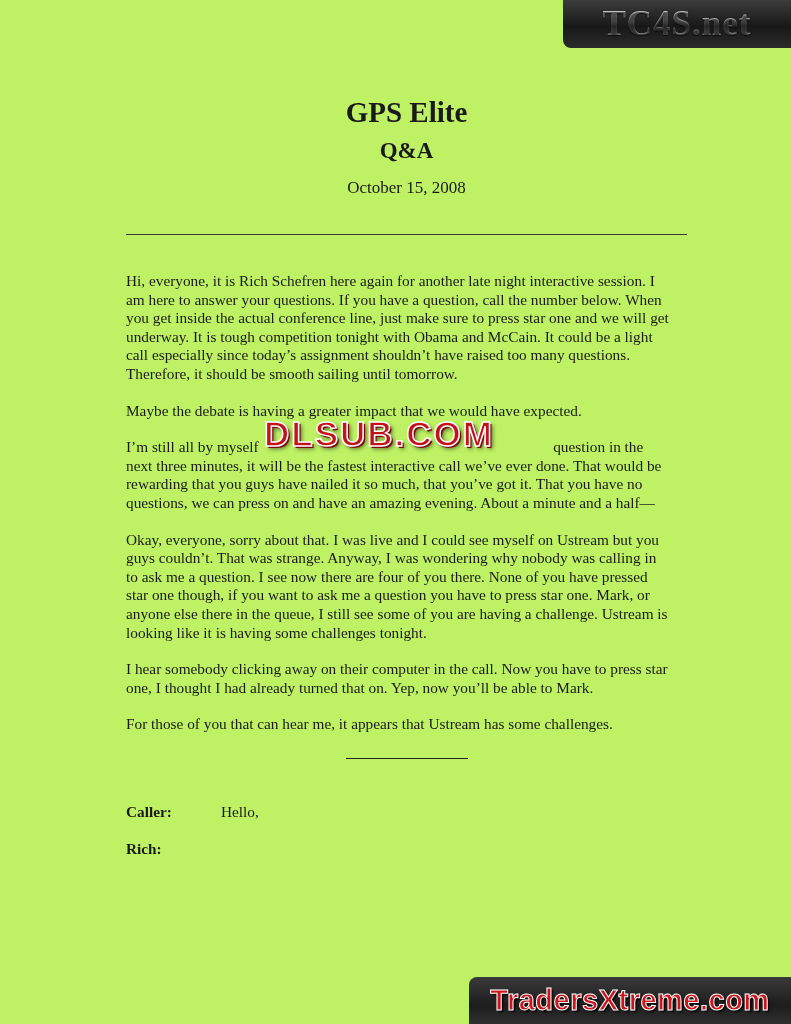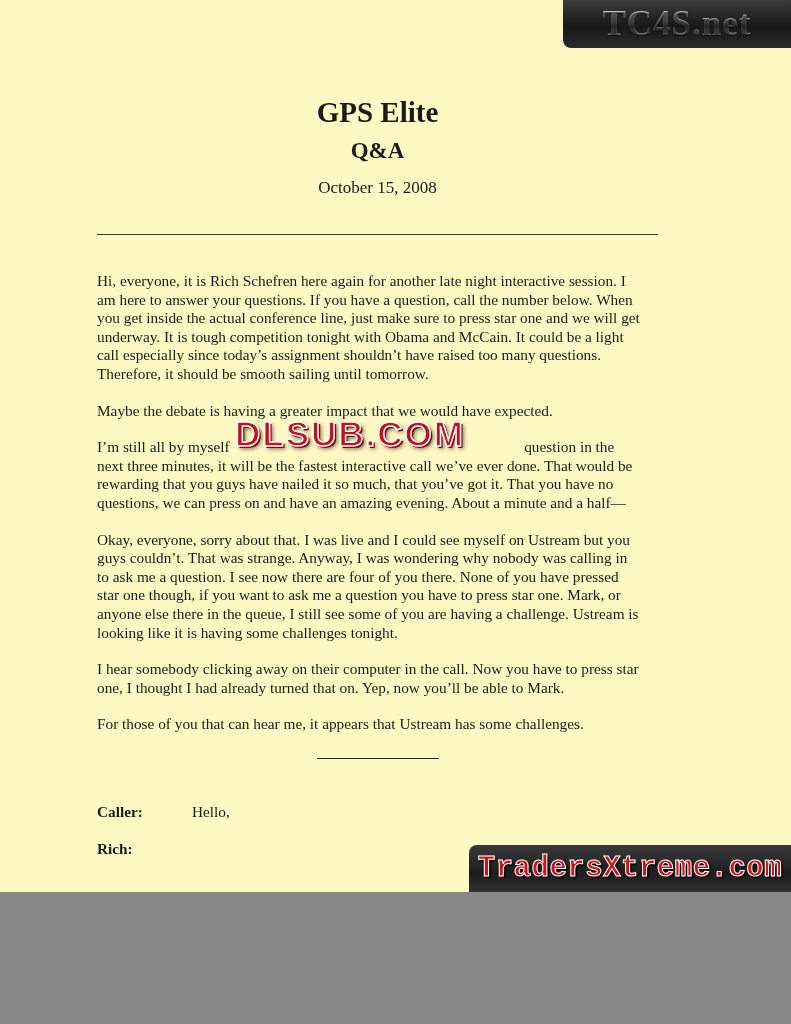--- a/index.html
+++ b/index.html
@@ -1,21 +1,21 @@
 <!DOCTYPE html>
 <html><head>
 <meta charset="utf-8">
 <style>
   html, body { margin: 0; padding: 0; background: #888; }
   .page {
     position: relative;
     width: 791px;
-    height: 892px;
+    height: 1024px;
     margin: 0 auto;
-    background: #fef9c3;
+    background: #bef264;
     overflow: hidden;
     font-family: "Liberation Serif", serif;
     color: #1a1a1a;
   }
 
   
   .tc4s-box {
     position: absolute;
     top: 0;
     right: 0;
@@ -47,33 +47,33 @@
     right: 0;
     width: 322px;
     height: 47px;
     background: linear-gradient(180deg, #3a3a3a 0%, #1d1d1d 60%, #303030 100%);
     border-top-left-radius: 8px;
     display: flex;
     align-items: center;
     justify-content: center;
   }
   .traders-text {
-    font-family: Liberation Mono, monospace;
+    font-family: Liberation Sans, sans-serif;
     font-weight: bold;
     font-size: 29px;
     letter-spacing: 0.5px;
     color: #c9151b;
     -webkit-text-stroke: 1px #ffffff;
     text-shadow: 2px 2px 2px rgba(0,0,0,0.85);
   }
 
   
   .content {
     position: absolute;
-    left: 97px;
+    left: 126px;
     top: 0;
     width: 561px;
   }
   .title-block { text-align: center; padding-top: 96px; }
   .doc-title {
     font-size: 29px;
     font-weight: bold;
     margin: 0;
   }
   .doc-subtitle {

